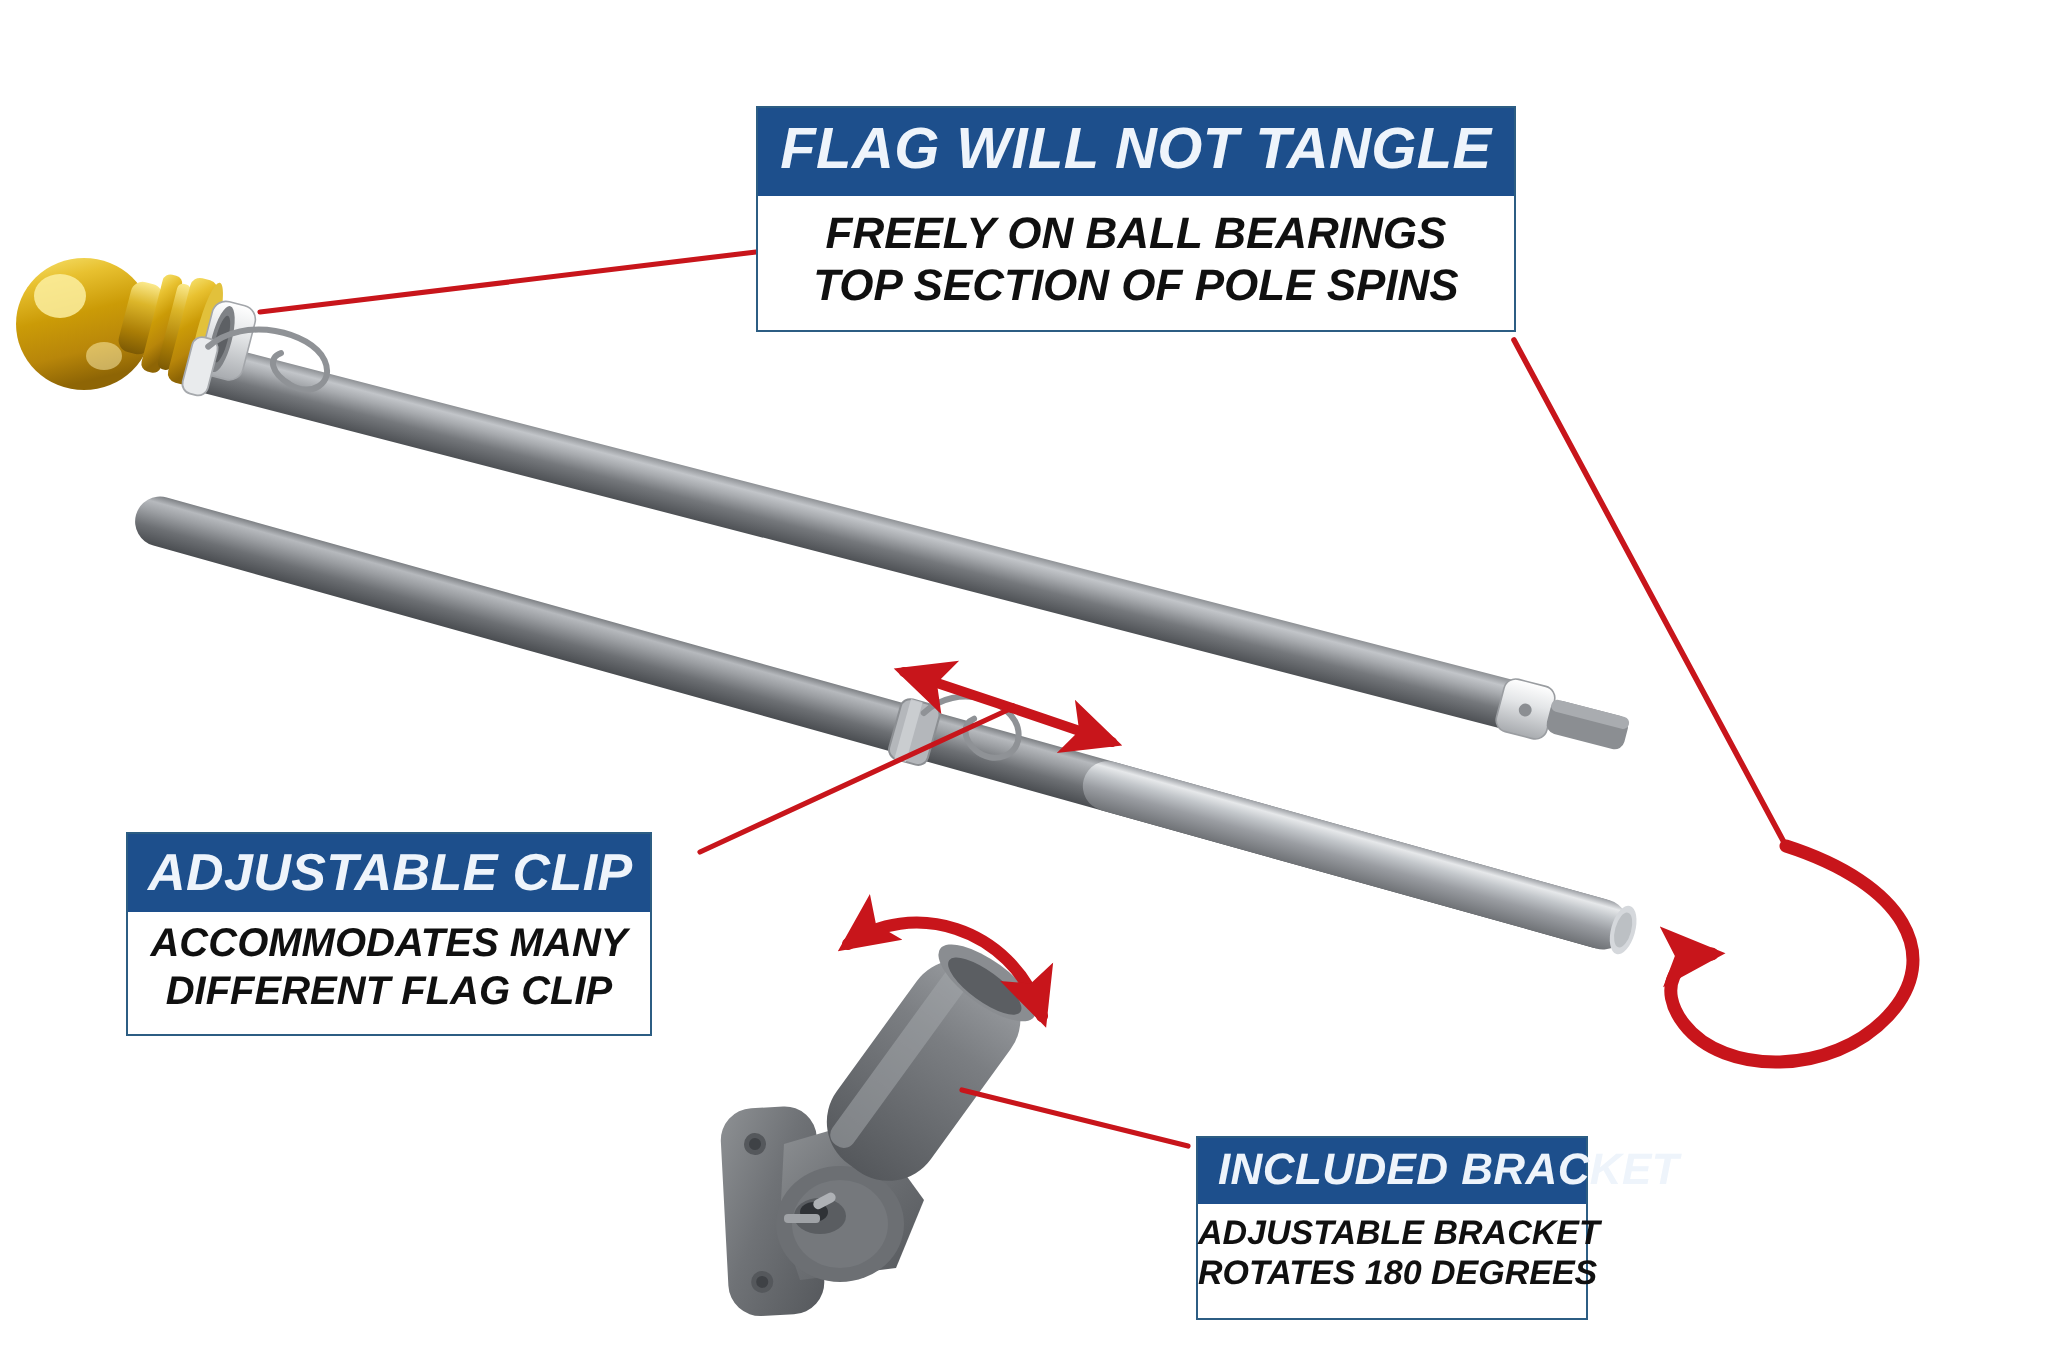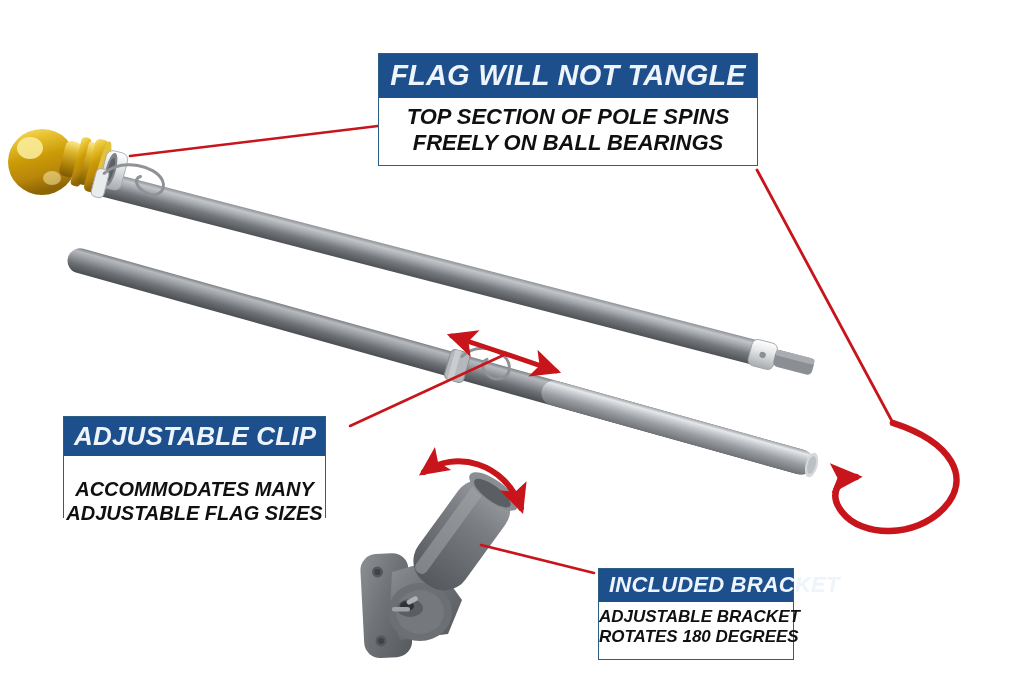--- a/index.html
+++ b/index.html
@@ -69,21 +69,21 @@
   #callout-tangle .cal-body { font-size: 22px; padding-top: 6px; line-height: 1.17; }
 
   
   #callout-clip {
     left: 63px;
     top: 416px;
     width: 263px;
     height: 102px;
   }
   #callout-clip .cal-head { font-size: 26px; padding-top: 6px; padding-bottom: 7px; }
-  #callout-clip .cal-body { font-size: 20px; padding-top: 22px; line-height: 1.18; }
+  #callout-clip .cal-body { font-size: 20px; padding-top: 5px; line-height: 1.18; }
 
   
   #callout-bracket {
     left: 598px;
     top: 568px;
     width: 196px;
     height: 92px;
   }
   #callout-bracket .cal-head { font-size: 22px; padding-top: 5px; padding-bottom: 6px; }
   #callout-bracket .cal-body { font-size: 17px; padding-top: 5px; line-height: 1.17; }
@@ -264,30 +264,30 @@
     <line x1="506" y1="354" x2="556" y2="371" stroke="#c8151b" stroke-width="5" stroke-linecap="round" marker-end="url(#arrowRed)"></line>
 
     <path d="M 424 472 C 455 450 505 462 521 508" fill="none" stroke="#c8151b" stroke-width="6" stroke-linecap="round" marker-start="url(#arrowRedBig)" marker-end="url(#arrowRedBig)"></path>
 
     <line x1="481" y1="545" x2="594" y2="573" stroke="#c8151b" stroke-width="2.6" stroke-linecap="round"></line>
   </svg>
 
   <div class="callout" id="callout-tangle">
     <div class="cal-head">FLAG WILL NOT TANGLE</div>
     <div class="cal-body">
+      <span class="ln">FREELY ON BALL BEARINGS</span>
       <span class="ln">TOP SECTION OF POLE SPINS</span>
-      <span class="ln">FREELY ON BALL BEARINGS</span>
     </div>
   </div>
 
   <div class="callout" id="callout-clip">
     <div class="cal-head">ADJUSTABLE CLIP</div>
     <div class="cal-body">
       <span class="ln">ACCOMMODATES MANY</span>
-      <span class="ln">ADJUSTABLE FLAG SIZES</span>
+      <span class="ln">DIFFERENT FLAG CLIP</span>
     </div>
   </div>
 
   <div class="callout" id="callout-bracket">
     <div class="cal-head">INCLUDED BRACKET</div>
     <div class="cal-body">
       <span class="ln">ADJUSTABLE BRACKET</span>
       <span class="ln">ROTATES 180 DEGREES</span>
     </div>
   </div>

